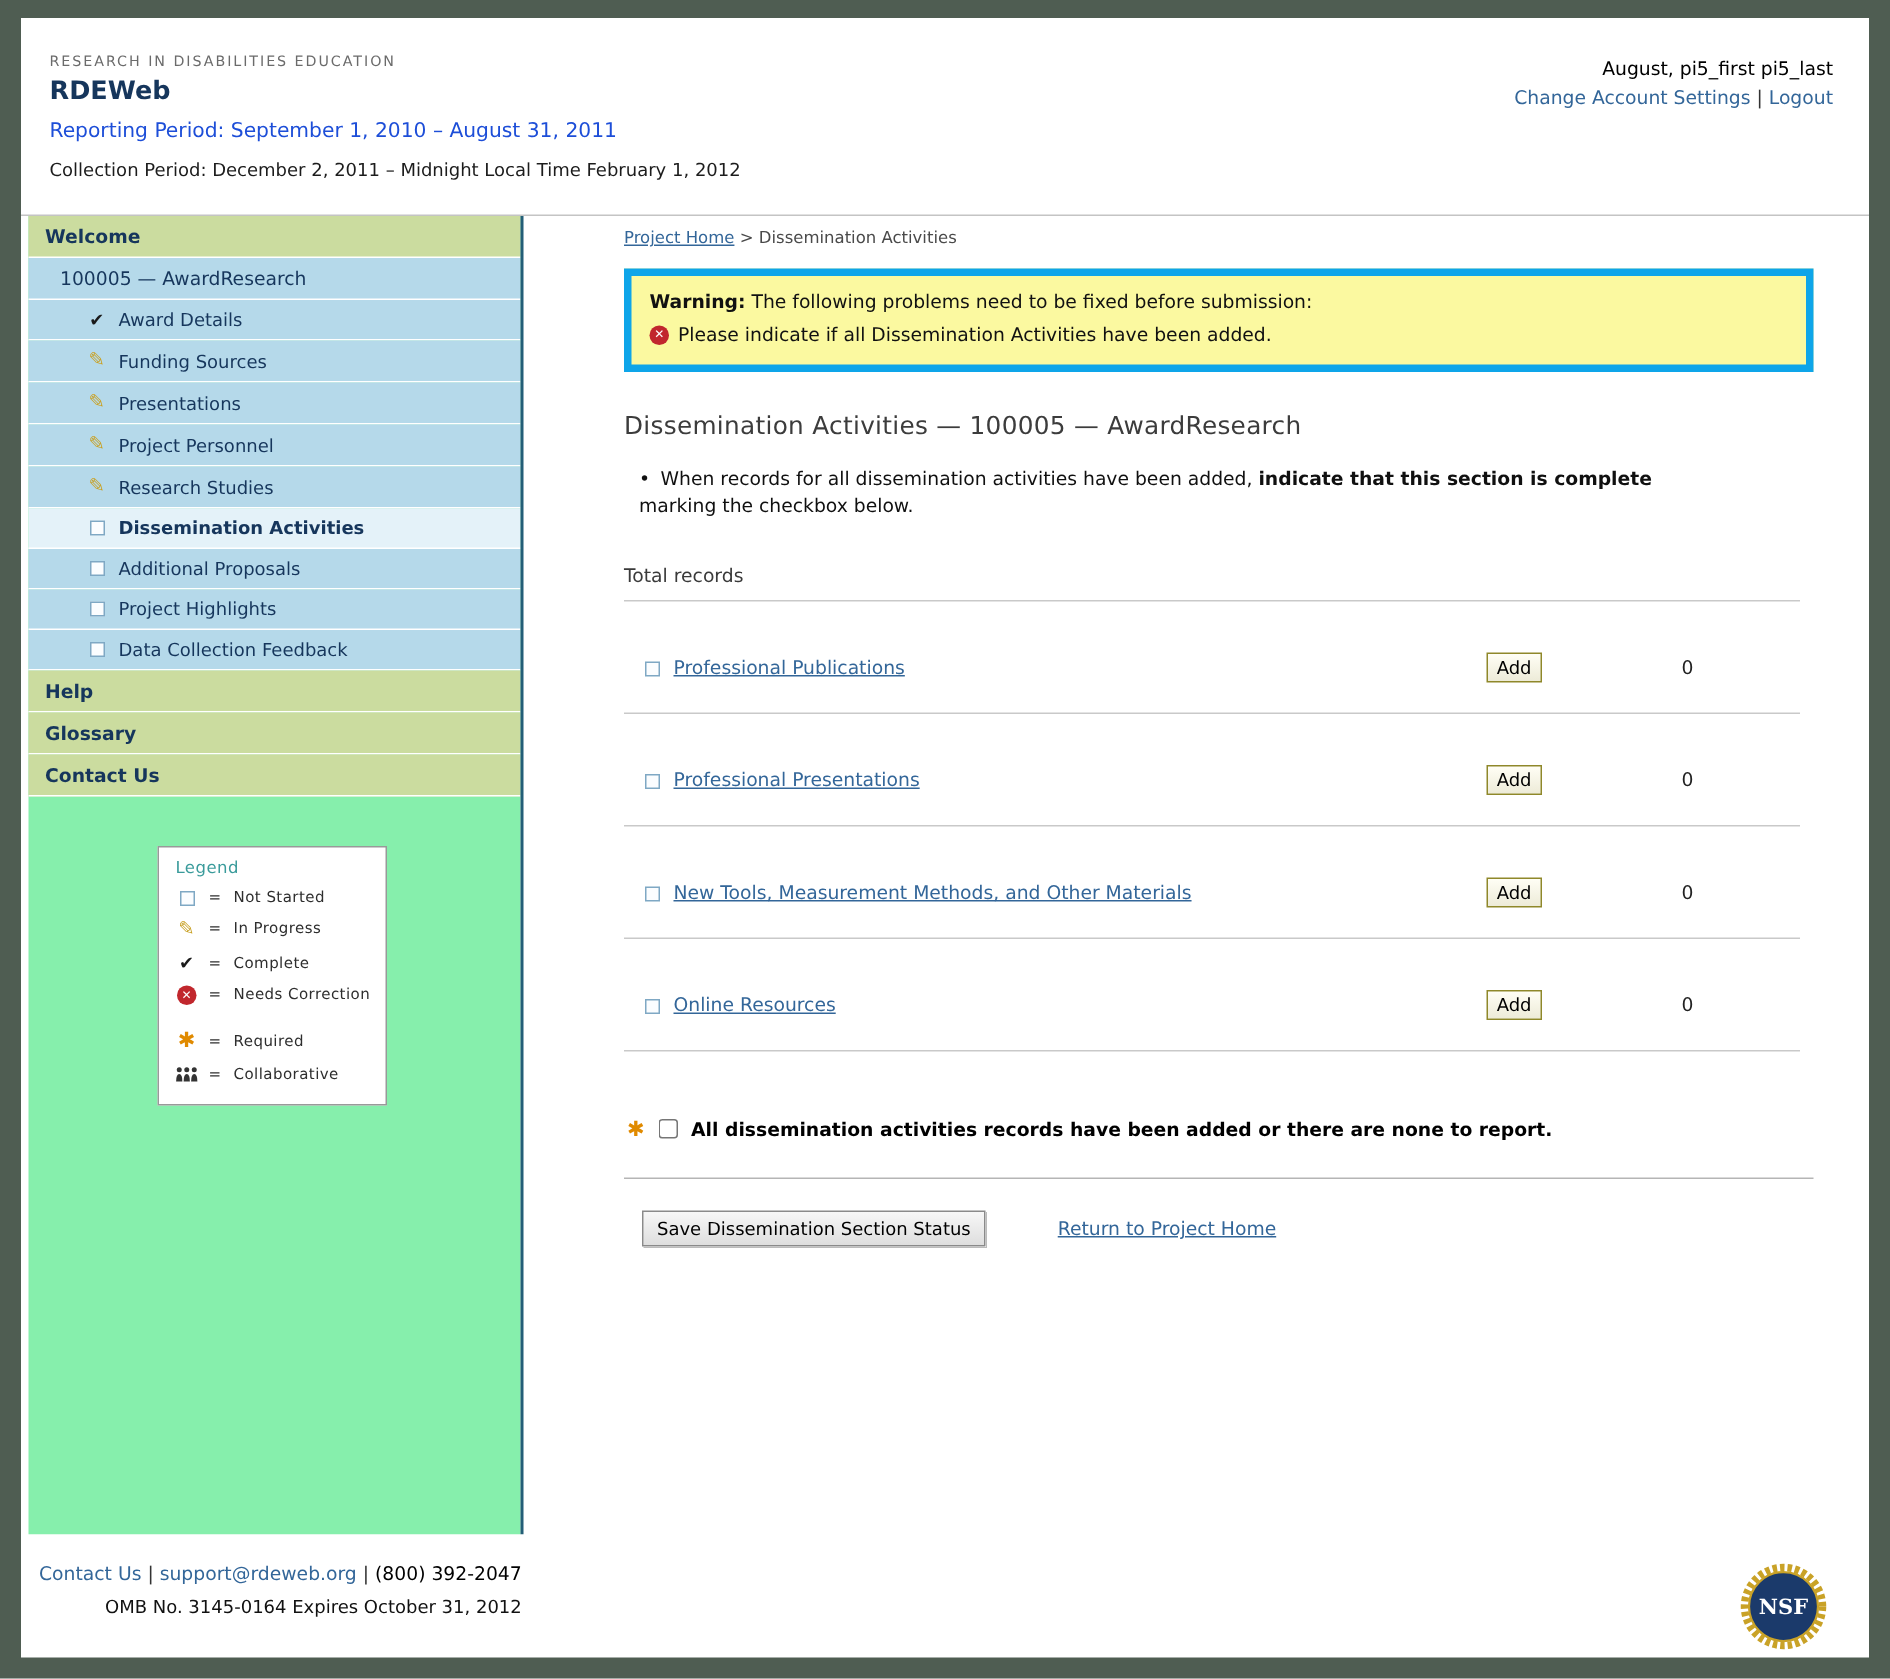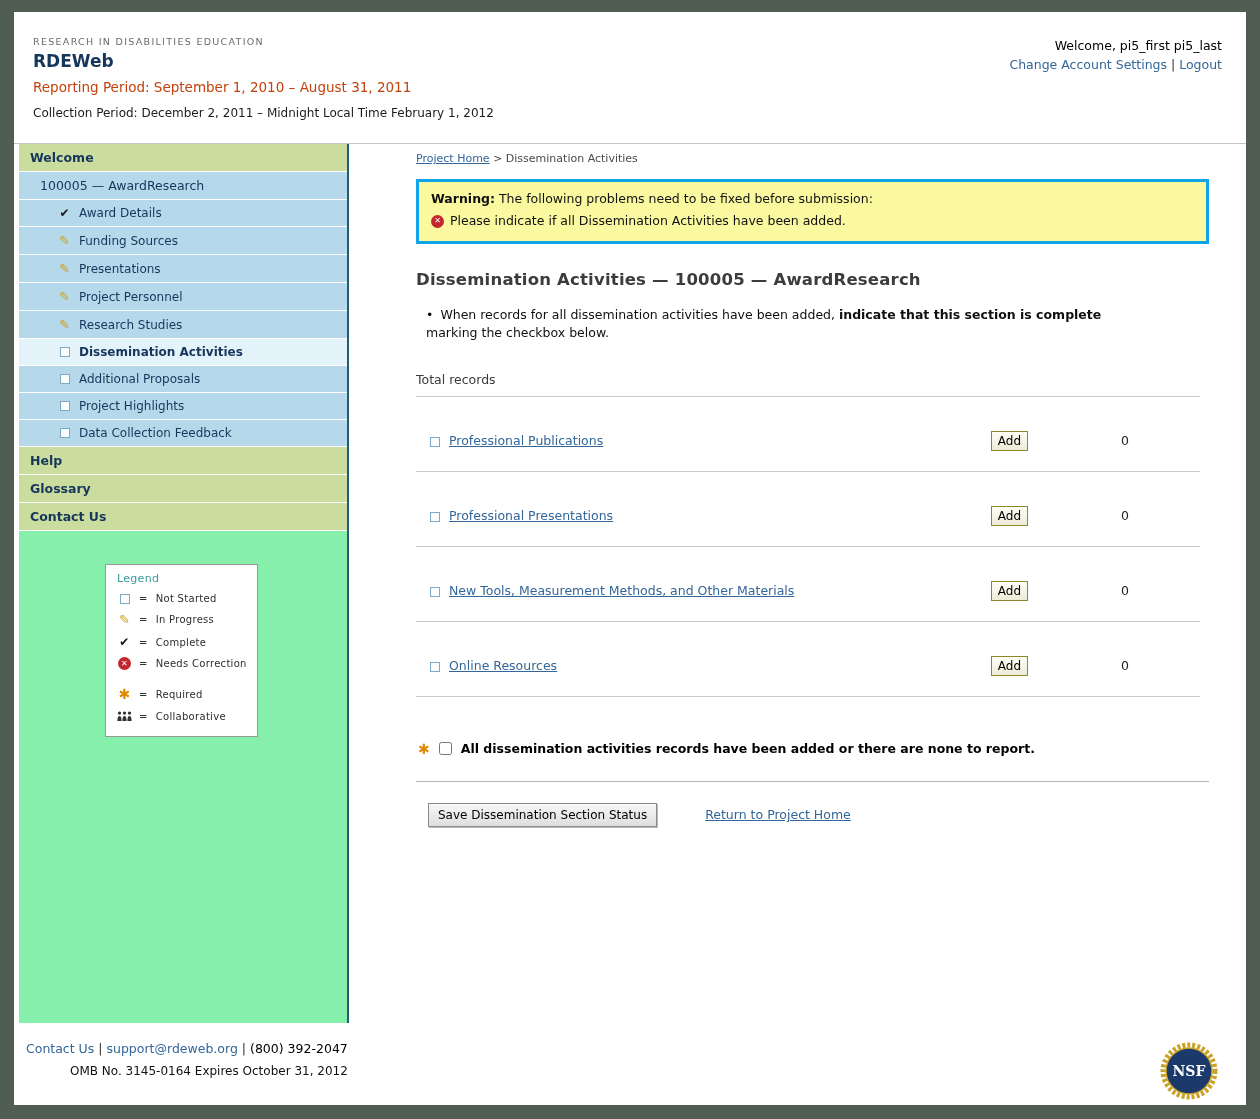--- a/index.html
+++ b/index.html
@@ -20,21 +20,21 @@
 
   
   .header {
     height: 131px;
     padding: 24px 24px 0 19px;
     display: flex;
     justify-content: space-between;
   }
   .org-line { font-size: 9.5px; color: #6b6b6b; letter-spacing: 1.3px; }
   .app-name { font-size: 17px; font-weight: bold; color: #16365c; margin-top: 4px; }
-  .reporting { font-size: 13.5px; color: #c2410c; margin-top: 8px; }
+  .reporting { font-size: 13.5px; color: #1d4ed8; margin-top: 8px; }
   .collection { font-size: 12px; color: #1c1c1c; margin-top: 11px; }
   .hdr-right { text-align: right; font-size: 12.5px; color: #000; padding-top: 2px; }
   .hdr-links { margin-top: 4px; }
   a.hlink { color: #336699; text-decoration: none; cursor: pointer; }
   .sep { color: #333; }
 
   
   .content {
     display: flex;
     border-top: 1px solid #c4c4c4;
@@ -78,25 +78,25 @@
     display: inline-flex; align-items: center; justify-content: center; line-height: 1; flex: none;
   }
   .req-glyph { color: #e08a00; font-size: 14px; font-weight: bold; }
 
   
   .main { flex: 1; border-left: 2px solid #235e77; padding-top: 8px; padding-left: 27px; }
   .breadcrumb { margin-left: 40px; font-size: 11px; color: #4a4a4a; }
   a.bc { color: #336699; text-decoration: underline; }
   .warnbox {
     margin: 14px 37px 0 40px;
-    background: #fbf9a0; border: 3px solid #0ea5e9;
+    background: #fbf9a0; border: 5px solid #0ea5e9;
     padding: 8px 12px 10px; font-size: 12.5px; color: #111; line-height: 1.5;
   }
   .warnline2 { margin-top: 3px; display: flex; align-items: center; gap: 6px; }
-  .page-h1 { margin: 26px 0 0 40px; font-size: 16.5px; font-weight: bold; color: #3c3c3c; letter-spacing: 0.2px; }
+  .page-h1 { margin: 26px 0 0 40px; font-size: 16.5px; font-weight: normal; color: #3c3c3c; letter-spacing: 0.2px; }
   .note { margin: 17px 100px 0 50px; font-size: 12.5px; color: #101010; line-height: 1.45; }
   .note .bullet { margin-right: 7px; }
 
   .table-area { margin-left: 40px; width: 784px; }
   .total-hdr { text-align: left; padding-right: 32px; font-size: 12.5px; color: #3a3a3a; margin-top: 30px; margin-bottom: 9px; }
   .rows-wrap { border-bottom: 1px solid #c9c9c9; }
   .trow {
     border-top: 1px solid #c9c9c9;
     height: 75px; padding: 14px 0 0 14px;
     display: flex; align-items: center;
@@ -138,21 +138,21 @@
 <div class="page">
 
   <div class="header">
     <div>
       <div class="org-line">RESEARCH IN DISABILITIES EDUCATION</div>
       <div class="app-name">RDEWeb</div>
       <div class="reporting">Reporting Period: September 1, 2010 – August 31, 2011</div>
       <div class="collection">Collection Period: December 2, 2011 – Midnight Local Time February 1, 2012</div>
     </div>
     <div class="hdr-right">
-      <div>Welcome, pi5_first pi5_last</div>
+      <div>August, pi5_first pi5_last</div>
       <div class="hdr-links">
         <a href="#" class="hlink">Change Account Settings</a>
         <span class="sep">|</span>
         <a href="#" class="hlink">Logout</a>
       </div>
     </div>
   </div>
 
   <div class="content">
 

